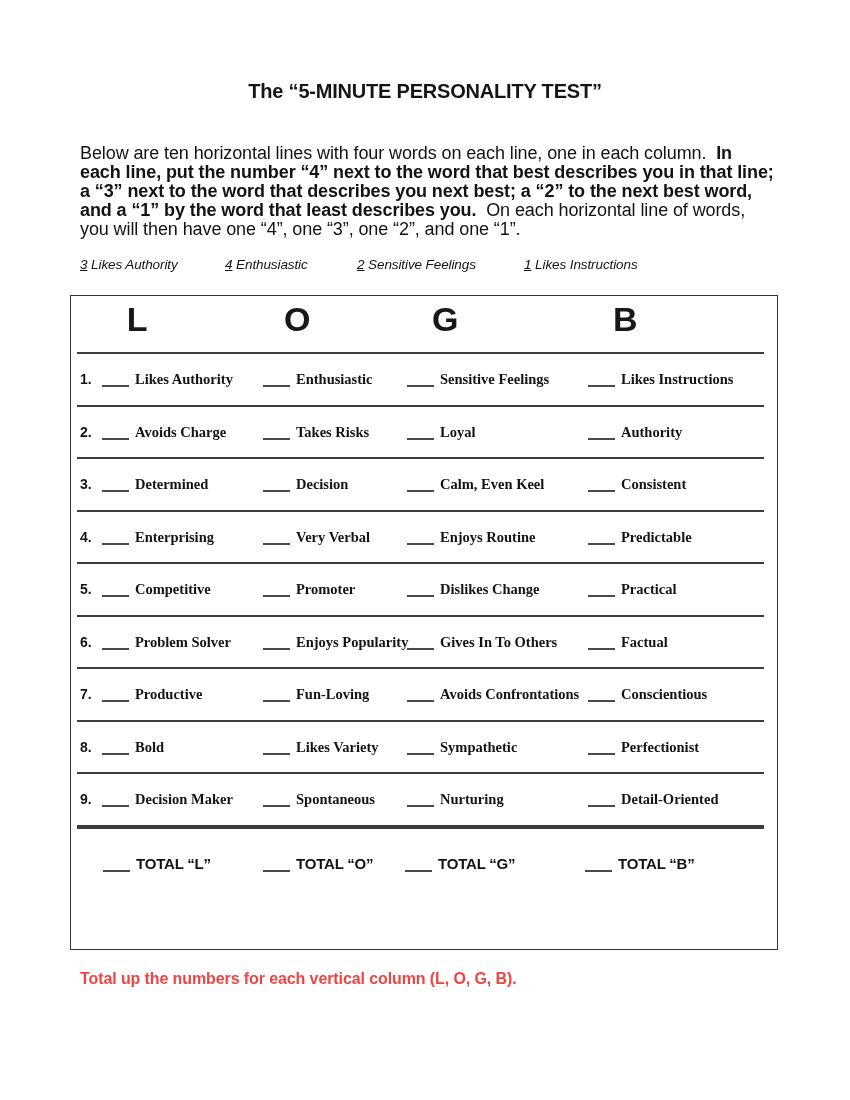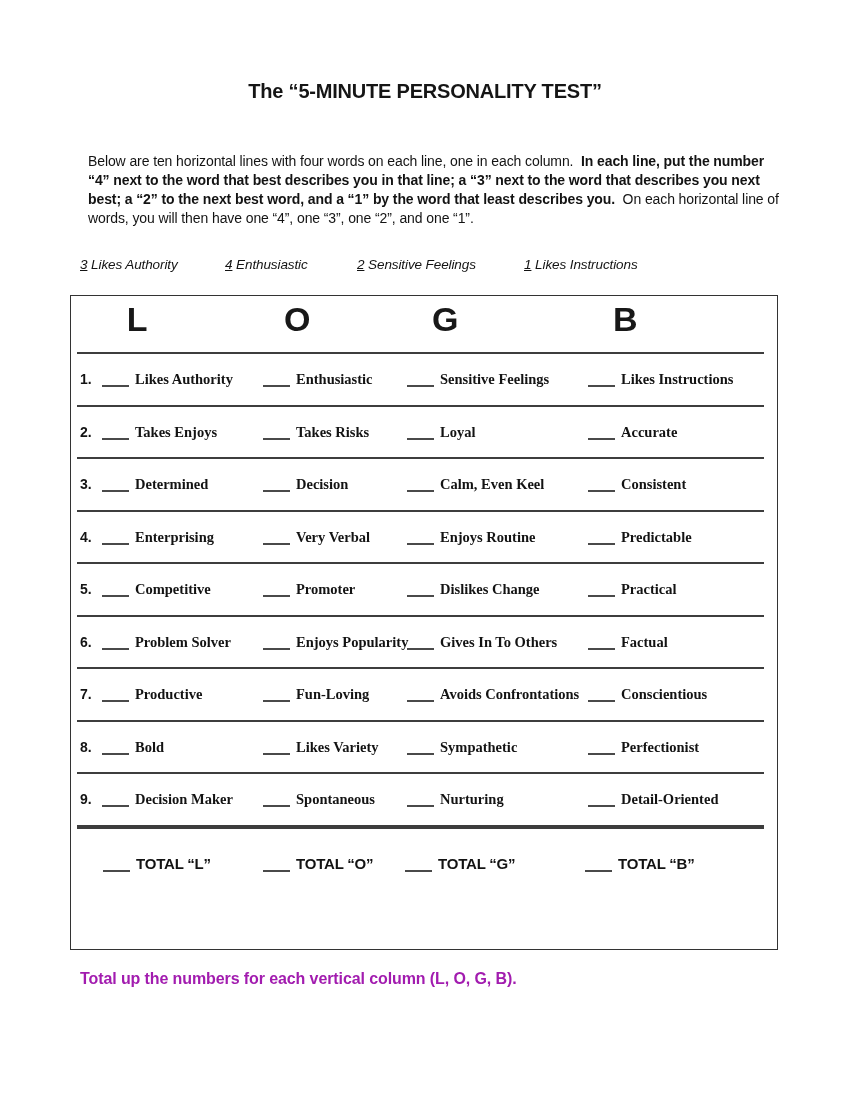--- a/index.html
+++ b/index.html
@@ -11,22 +11,22 @@
 
   
   .title {
     position:absolute; top:80px; left:0; width:850px; margin:0;
     text-align:center; font-size:20px; font-weight:bold; letter-spacing:-0.2px;
     color:#151515;
   }
 
   
   .instructions {
-    position:absolute; left:80px; top:144px; width:694px; margin:8px;
-    font-size:14px; line-height:19px; white-space:pre-wrap; letter-spacing:-0.1px;
+    position:absolute; left:80px; top:144px; width:694px; margin:0;
+    font-size:18px; line-height:19px; white-space:pre-wrap; letter-spacing:-0.1px;
   }
 
   
   .example-label {
     position:absolute; left:80px; top:239px; width:694px; margin:0;
     font-size:14px; line-height:18px; white-space:pre-wrap; letter-spacing:-0.1px;
   }
   .example-items {
     position:absolute; left:80px; top:257px; width:700px; height:18px;
     font-size:13.5px; font-style:italic; letter-spacing:-0.1px;
@@ -67,21 +67,21 @@
     height:70px; flex:none; display:grid;
     grid-template-columns:160px 142px 180px 1fr;
     padding-left:32px; align-items:center;
   }
   .tcell { white-space:nowrap; line-height:18px; }
   .tlabel { font-weight:bold; font-size:15px; letter-spacing:-0.2px;margin-top:30px; }
 
   
   .footer {
     position:absolute; left:80px; top:970px; margin:0;
-    font-size:16px; font-weight:bold; letter-spacing:-0.1px; color:#a21caf;
+    font-size:16px; font-weight:bold; letter-spacing:-0.1px; color:#ef4444;
   }
 </style>
 </head>
 <body>
 
 <div class="page">
 
   <h1 class="title">The “5-MINUTE PERSONALITY TEST”</h1>
 
   <p class="instructions"><span>Below are ten horizontal lines with four words on each line, one in each column.  </span><span class="b">In each line, put the number “4” next to the word that best describes you in that line; a “3” next to the word that describes you next best; a “2” to the next best word, and a “1” by the word that least describes you.</span><span>  On each horizontal line of words, you will then have one “4”, one “3”, one “2”, and one “1”.</span></p>
@@ -108,24 +108,24 @@
       <span class="rnum">1.</span>
       <span class="cell"><span class="blank"></span><span class="word">Likes Authority</span></span>
       <span class="cell"><span class="blank"></span><span class="word">Enthusiastic</span></span>
       <span class="cell"><span class="blank"></span><span class="word">Sensitive Feelings</span></span>
       <span class="cell"><span class="blank"></span><span class="word">Likes Instructions</span></span>
     </div>
     <div class="divider"></div>
 
     <div class="trow">
       <span class="rnum">2.</span>
-      <span class="cell"><span class="blank"></span><span class="word">Takes Enjoys</span></span>
+      <span class="cell"><span class="blank"></span><span class="word">Avoids Charge</span></span>
       <span class="cell"><span class="blank"></span><span class="word">Takes Risks</span></span>
       <span class="cell"><span class="blank"></span><span class="word">Loyal</span></span>
-      <span class="cell"><span class="blank"></span><span class="word">Accurate</span></span>
+      <span class="cell"><span class="blank"></span><span class="word">Authority</span></span>
     </div>
     <div class="divider"></div>
 
     <div class="trow">
       <span class="rnum">3.</span>
       <span class="cell"><span class="blank"></span><span class="word">Determined</span></span>
       <span class="cell"><span class="blank"></span><span class="word">Decision</span></span>
       <span class="cell"><span class="blank"></span><span class="word">Calm, Even Keel</span></span>
       <span class="cell"><span class="blank"></span><span class="word">Consistent</span></span>
     </div>

